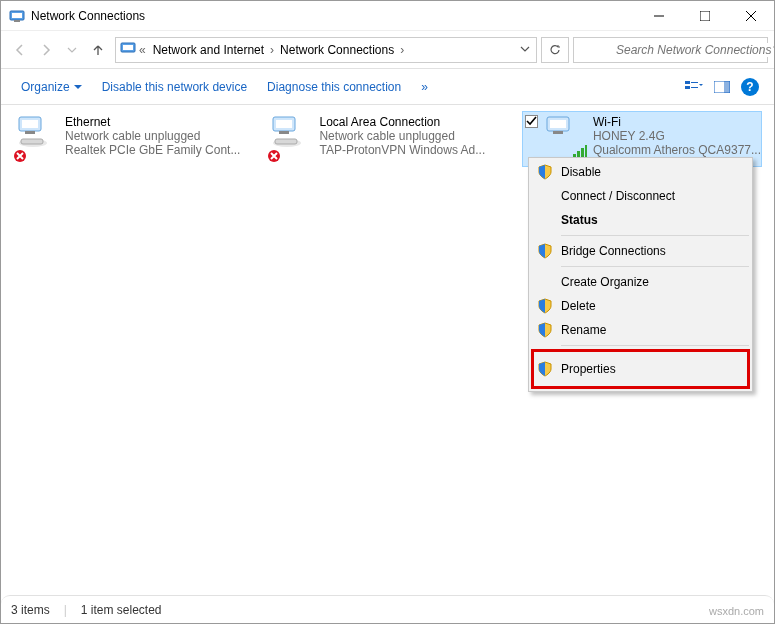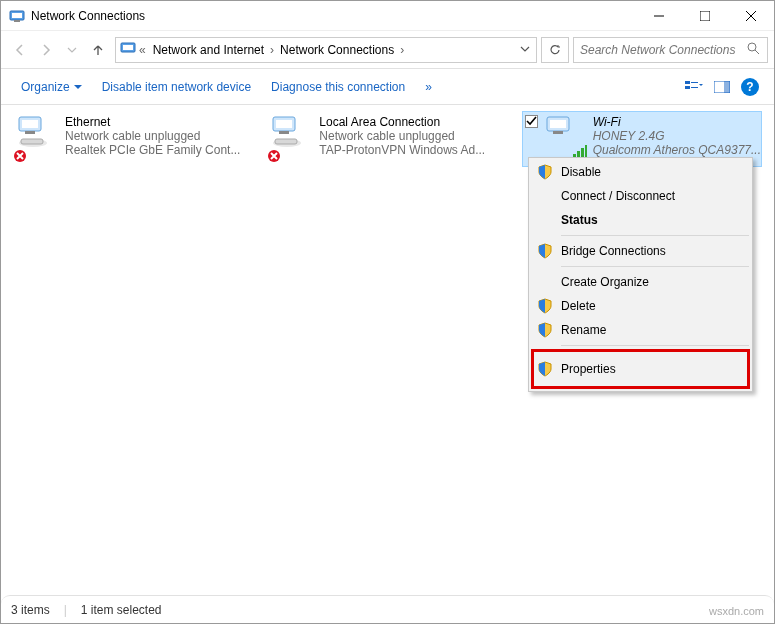--- a/index.html
+++ b/index.html
@@ -13,21 +13,21 @@
 
 .navbar { height: 38px; display: flex; align-items: center; border-bottom: 1px solid #e1e1e1; background: #fff; padding: 0 6px; }
 .navbtn { width: 26px; height: 26px; display: flex; align-items: center; justify-content: center; color: #bbb; }
 .navbtn.up { color: #555; }
 .addrbox { flex: 1; height: 26px; border: 1px solid #ccc; display: flex; align-items: center; padding: 0 4px; margin: 0 4px; }
 .addrbox .sep { margin: 0 3px; color: #666; }
 .addrbox .crumb { padding: 2px 4px; }
 .addrbox .chev { color: #666; margin: 0 2px; }
 .refreshbox { width: 28px; height: 26px; border: 1px solid #ccc; display:flex; align-items:center; justify-content:center; margin-right:4px; }
 .searchbox { width: 195px; height: 26px; border: 1px solid #ccc; display: flex; align-items: center; padding: 0 6px; color: #777; }
-.searchbox input { border:none; outline:none; flex:1; color:#3b82f6; font-style: italic; }
+.searchbox input { border:none; outline:none; flex:1; color:#3b82f6; font-style: italic; margin-left: 36px; }
 .searchbox .sicon { width:14px; }
 
 .cmdbar { height: 36px; display: flex; align-items: center; border-bottom: 1px solid #e1e1e1; padding: 0 10px; }
 .cmdbtn { padding: 6px 10px; color: #1a66c4; display:flex; align-items:center; gap:4px; }
 .cmdbar .spacer { flex: 1; }
 .cmdbar .iconbtn { width: 28px; height: 28px; display:flex; align-items:center; justify-content:center; color:#1a66c4; }
 .cmdbar .helpbtn { width:18px; height:18px; border-radius:50%; background:#0078d7; color:#fff; display:flex; align-items:center; justify-content:center; font-weight:bold; }
 
 .content { position: relative; height: 490px; background:#fff; }
 .conn-list { display:flex; padding: 6px 12px; gap: 12px; }
@@ -137,21 +137,21 @@
   </div>
 </div>
 
 <div class="cmdbar">
   <div class="cmdbtn">
       <span>Organize</span>
       <svg width="8" height="8" viewBox="0 0 8 8">
         <path d="M0 2 L4 6 L8 2" fill="#1a66c4"></path>
       </svg>
     </div>
-  <div class="cmdbtn">Disable item network device</div>
+  <div class="cmdbtn">Disable this network device</div>
   <div class="cmdbtn">Diagnose this connection</div>
   <div class="cmdbtn">»</div>
   <div class="spacer"></div>
   <div class="iconbtn">
       <svg width="18" height="14" viewBox="0 0 18 14">
         <rect x="0" y="1" width="5" height="3" fill="#1a66c4"></rect>
         <rect x="0" y="6" width="5" height="3" fill="#1a66c4"></rect>
         <rect x="6" y="2" width="7" height="1" fill="#1a66c4"></rect>
         <rect x="6" y="7" width="7" height="1" fill="#1a66c4"></rect>
         <path d="M14 4 L16 6 L18 4" fill="#1a66c4"></path>
@@ -206,21 +206,21 @@
               <path d="M4 4 L10 10 M10 4 L4 10" stroke="#fff" stroke-width="2"></path>
             </svg></span>
       </div>
       <div class="cinfo">
         <div class="cname">Local Area Connection</div>
         <div class="cstatus">Network cable unplugged</div>
         <div class="cdev">TAP-ProtonVPN Windows Ad...</div>
       </div>
     </div>
 
-    <div class="conn selected" style="position:relative; padding-left:18px; width:250px;font-style:italic;">
+    <div class="conn selected" style="position:relative; padding-left:18px; width:250px;">
       <span class="checkbox" style="position:absolute; left:2px; top:3px;">
           <svg width="11" height="11" viewBox="0 0 11 11">
             <path d="M1 5 L4 8 L10 1" fill="none" stroke="#000" stroke-width="1.6"></path>
           </svg>
         </span>
       <div class="cicon">
         <svg class="neticon-lg" viewBox="0 0 40 32">
             <rect x="6" y="2" width="22" height="14" rx="2" fill="#cfe6fb" stroke="#6aa7dd"></rect>
             <rect x="9" y="5" width="16" height="8" fill="#fff"></rect>
             <rect x="12" y="16" width="10" height="3" fill="#888"></rect>

